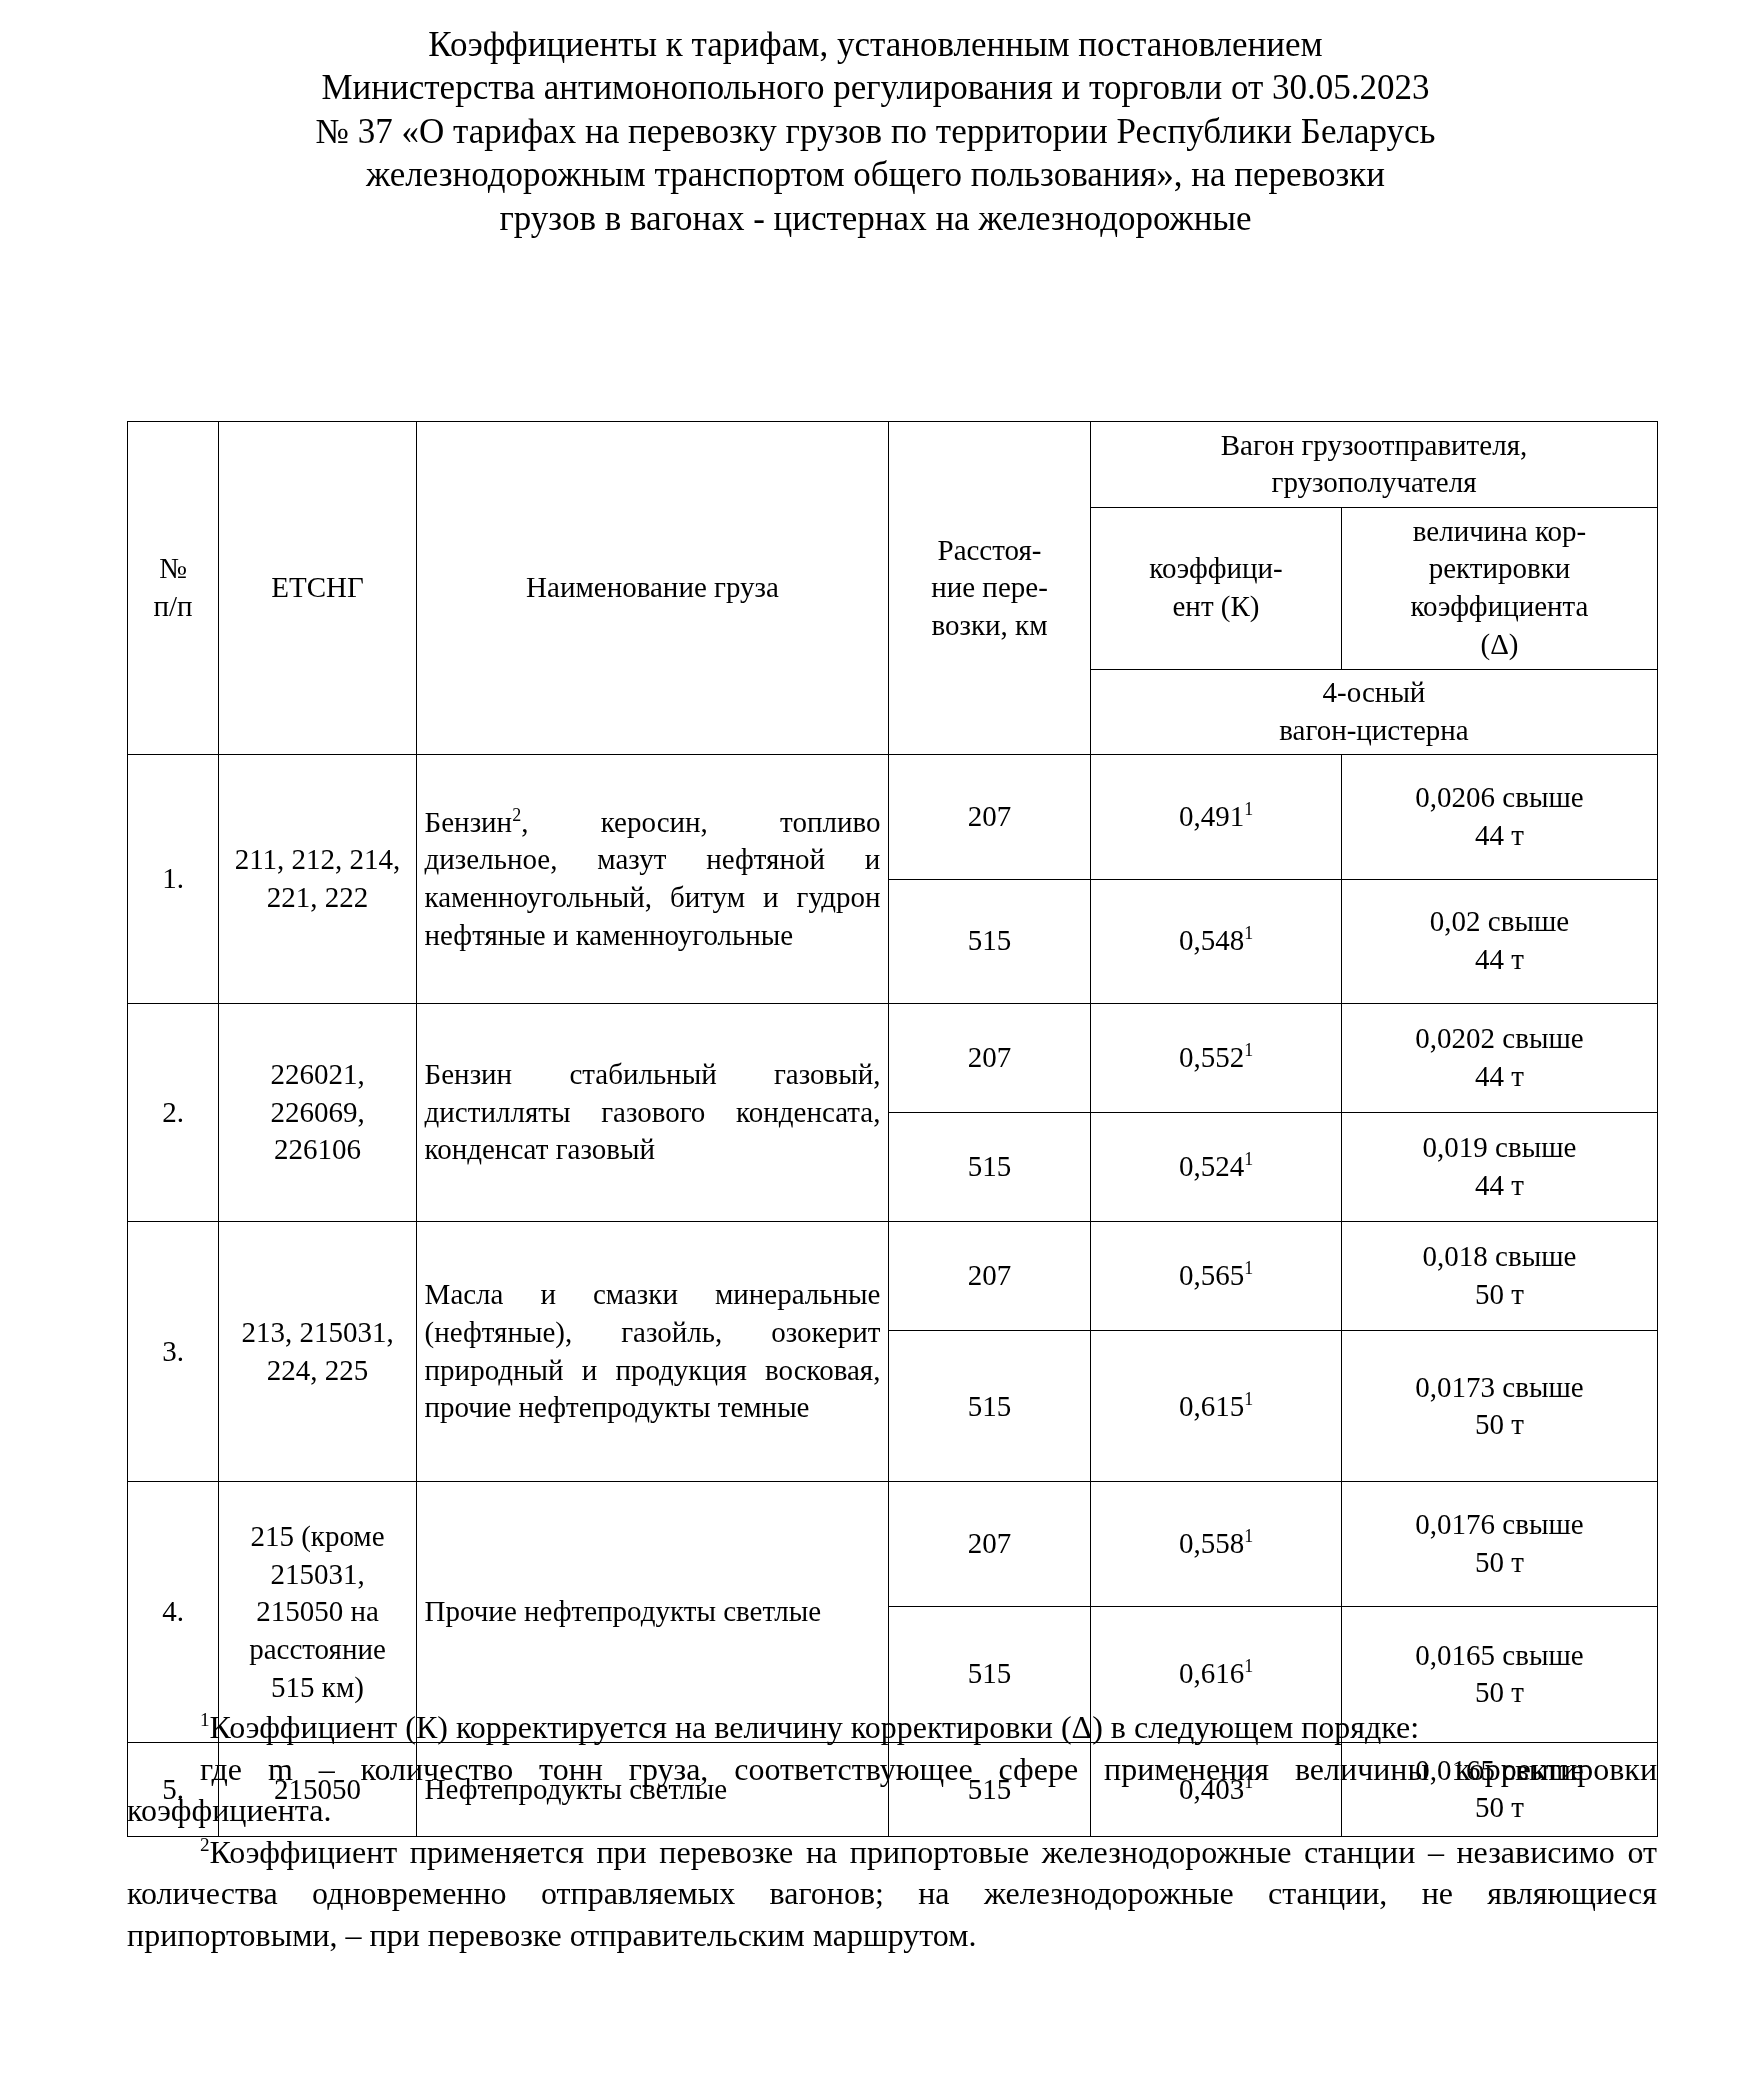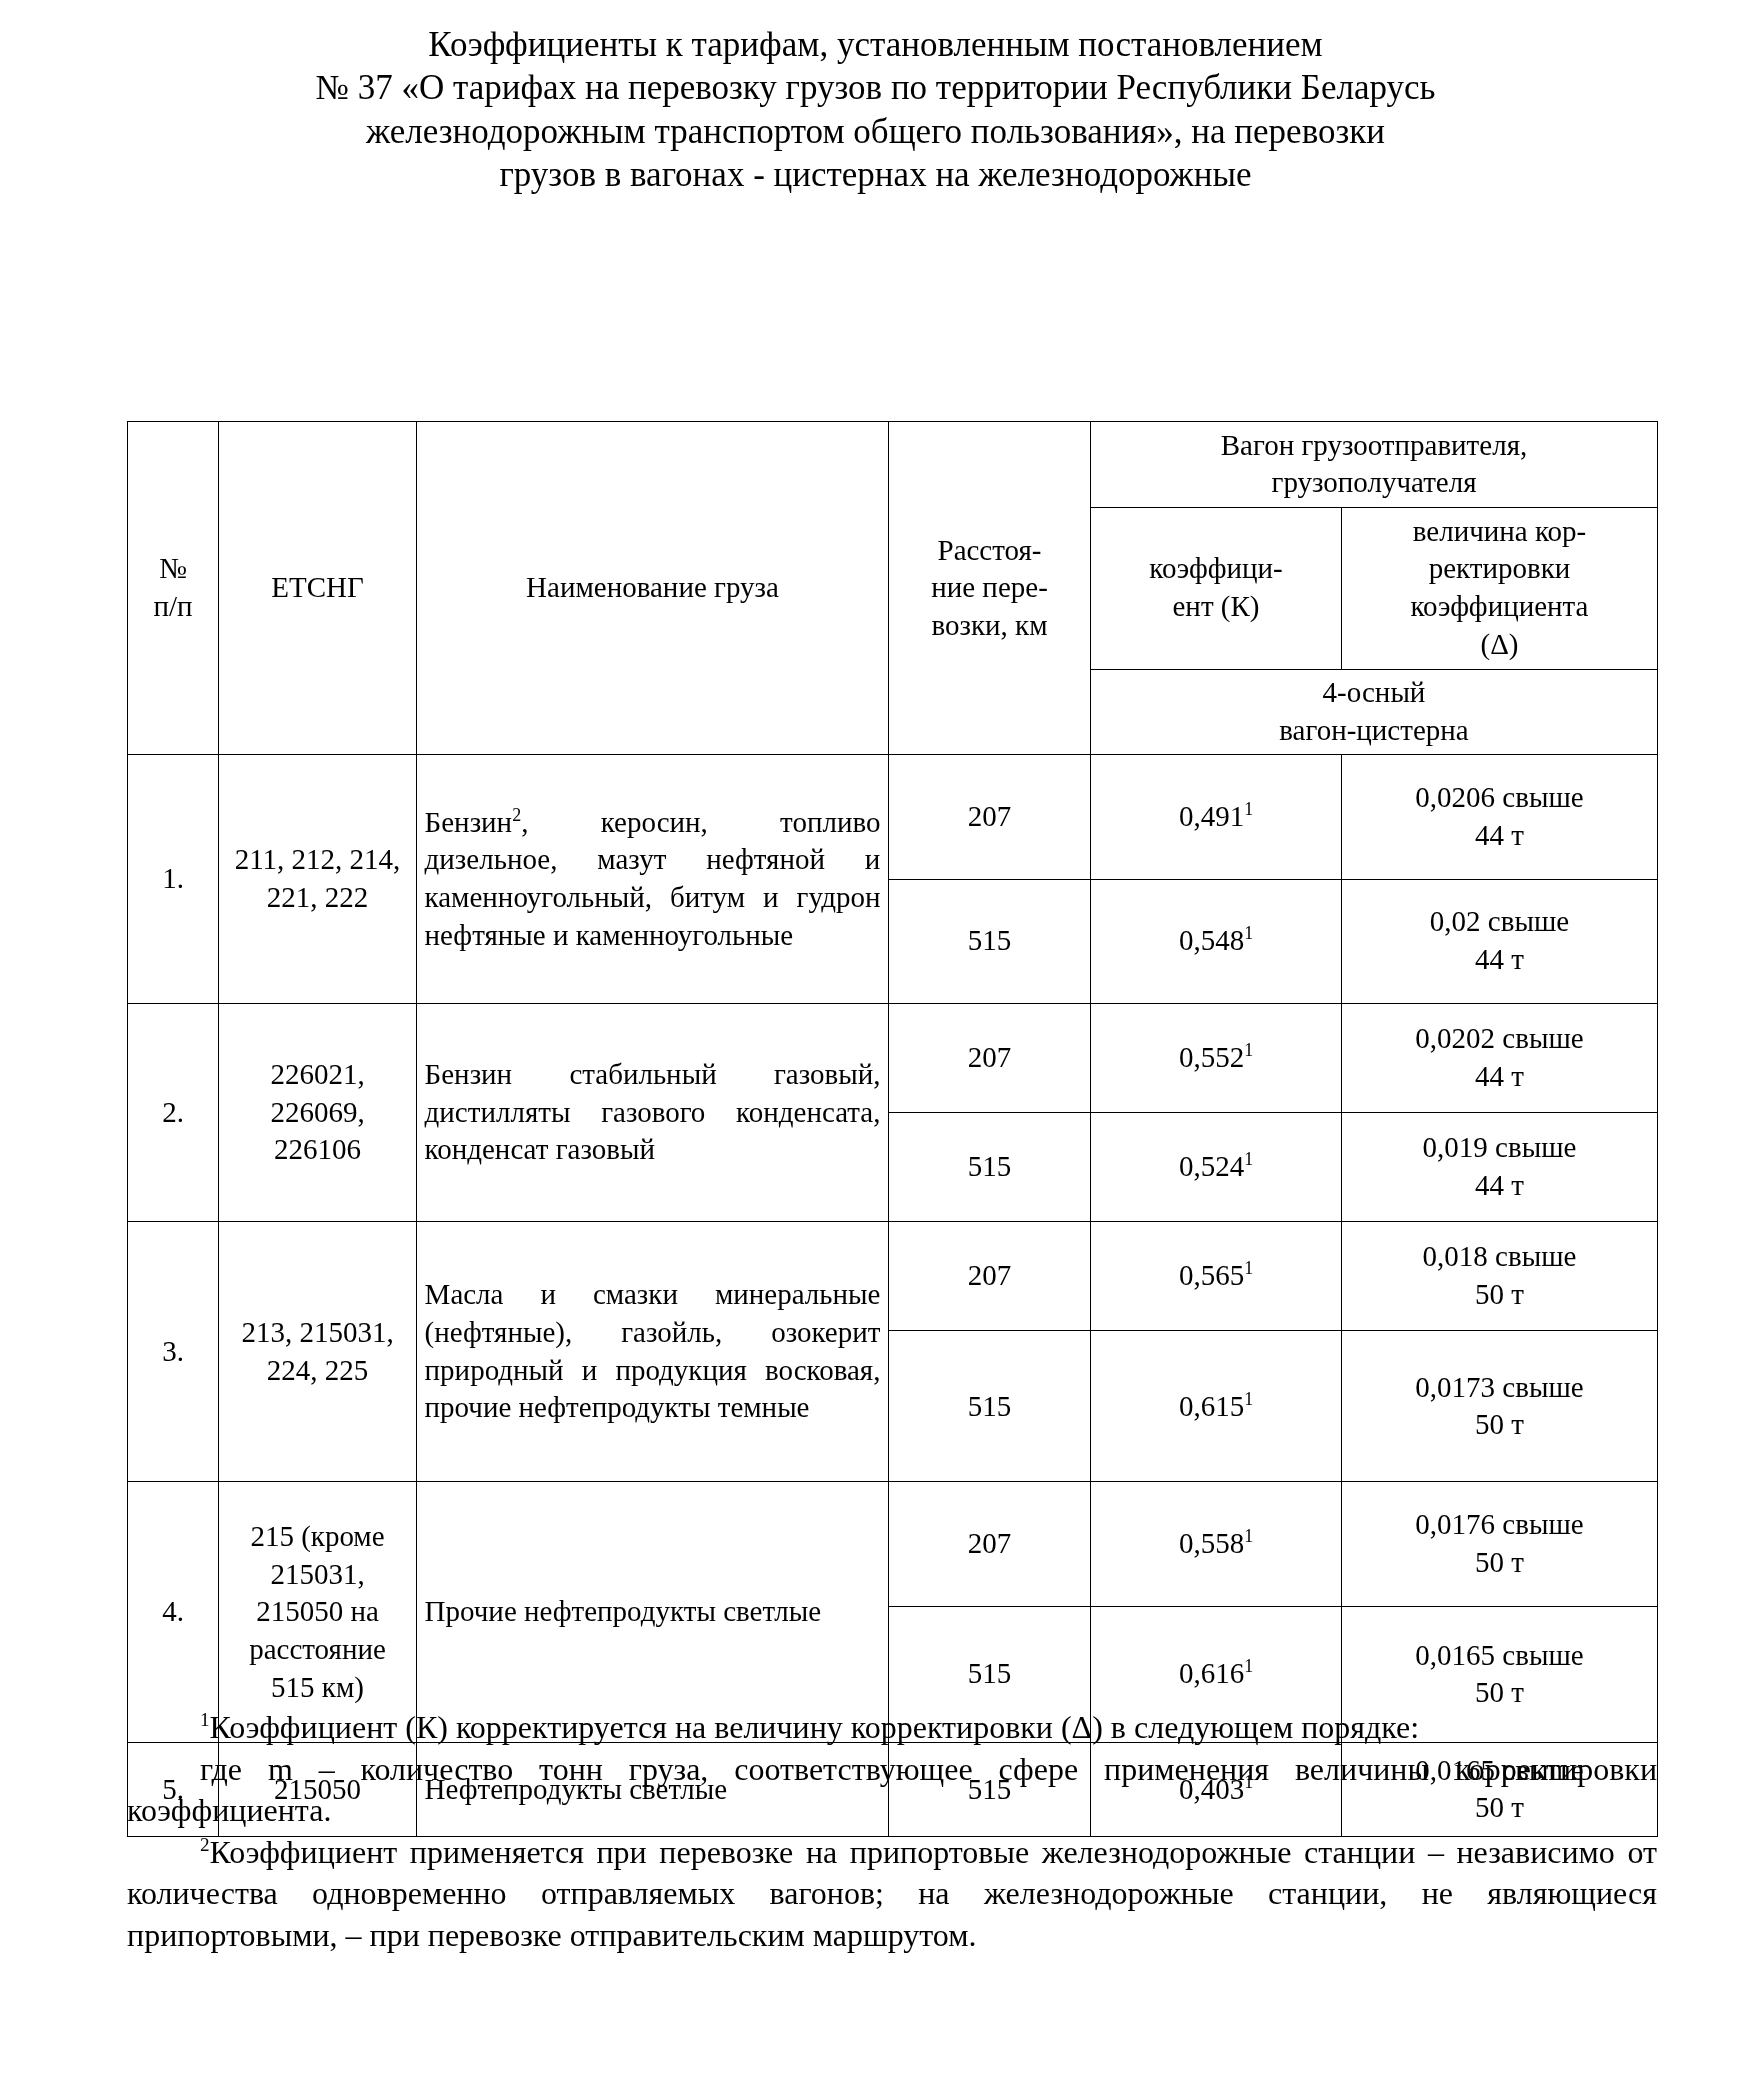--- a/index.html
+++ b/index.html
@@ -96,20 +96,21 @@
   .note-p.no-just { text-align: left; }
   .note-sup { font-size: 0.60em; vertical-align: super; line-height: 0; }
 </style>
 </head>
 <body>
 
 <div class="page">
 
   <div class="title-block">
     <span class="title-line">Коэффициенты к тарифам, установленным постановлением</span>
+    <span class="title-line">Министерства антимонопольного регулирования и торговли от 30.05.2023</span>
     <span class="title-line">№ 37 «О тарифах на перевозку грузов по территории Республики Беларусь</span>
     <span class="title-line">железнодорожным транспортом общего пользования», на перевозки</span>
     <span class="title-line">грузов в вагонах - цистернах на железнодорожные</span>
   </div>
 
   <div class="tbl-wrap">
   <table class="coef">
     <colgroup>
       <col class="c-num">
           <col class="c-ets">

